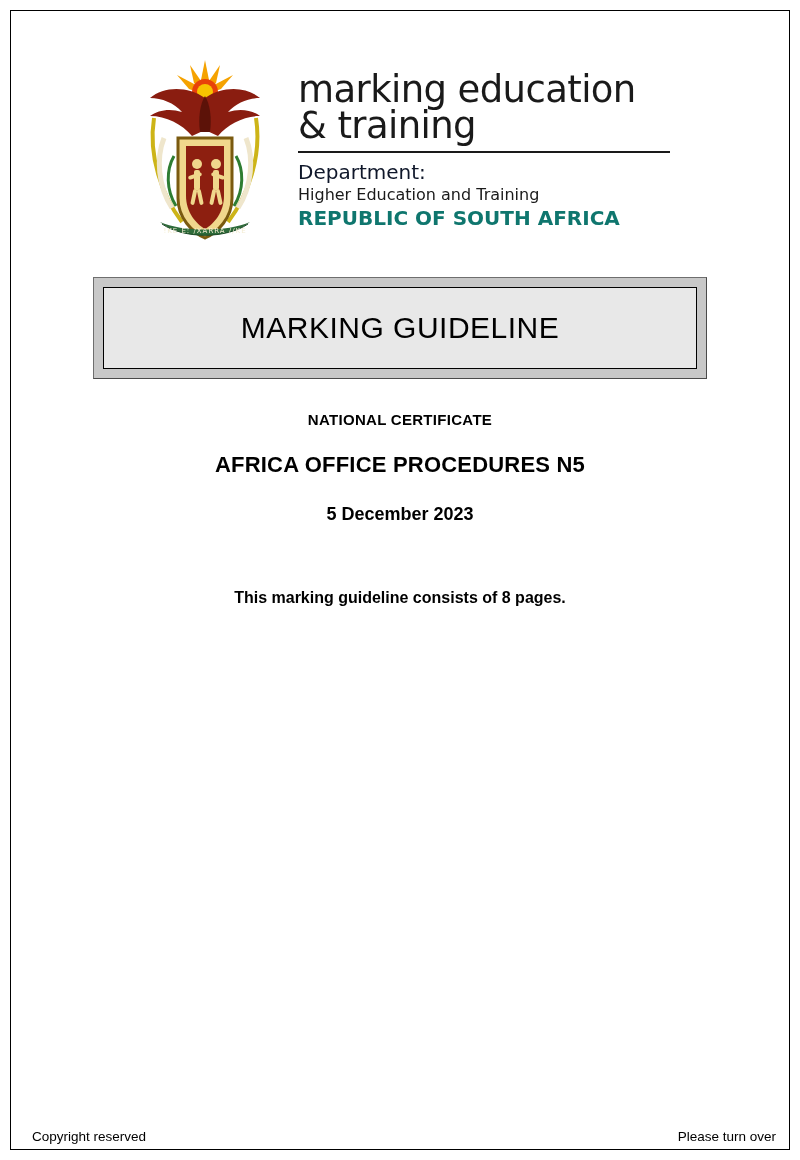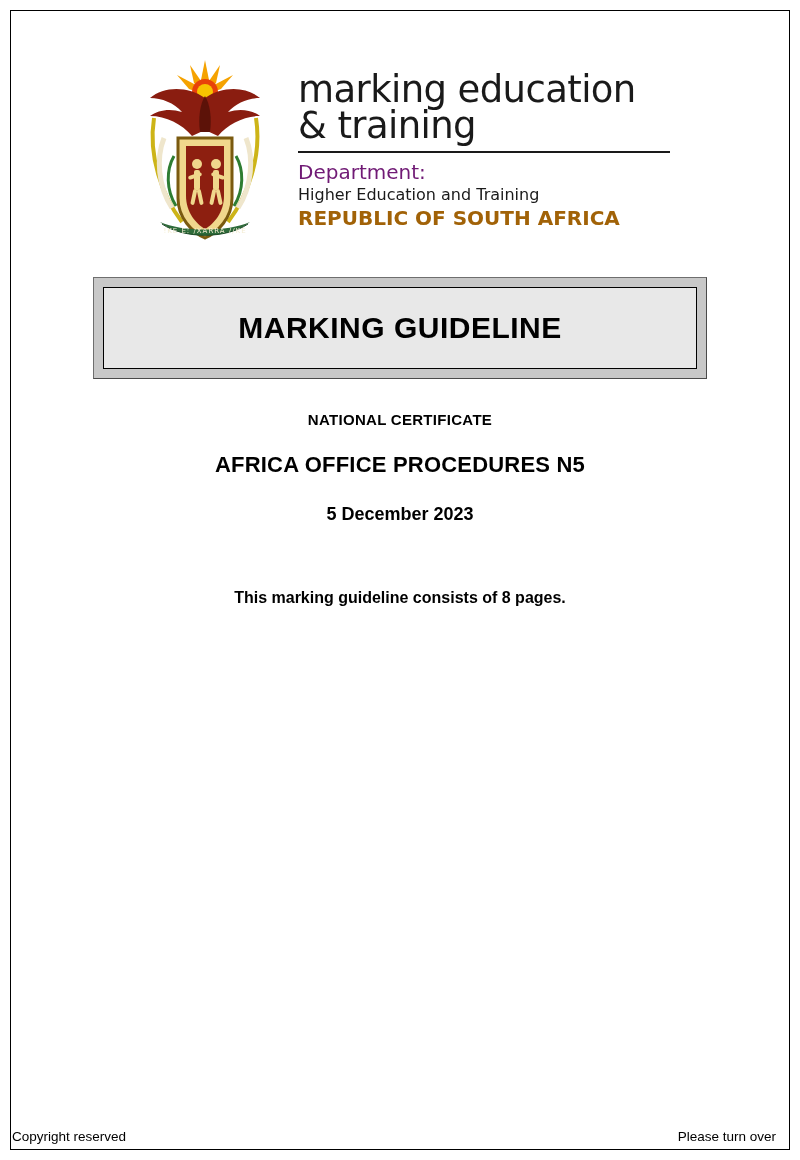--- a/index.html
+++ b/index.html
@@ -66,34 +66,34 @@
   }
   .dept-rule {
     border-bottom: 2px solid #1a1a1a;
     margin: 6px 0 7px 0;
     width: 100%;
   }
   .dept-sub1 {
     font-family: "DejaVu Sans", sans-serif;
     font-size: 20px;
     line-height: 1.25;
-    color: #701a75;
+    color: #0f172a;
   }
   .dept-sub2 {
     font-family: "DejaVu Sans", sans-serif;
     font-size: 16px;
     line-height: 1.25;
     color: #1a1a1a;
   }
   .dept-sub3 {
     font-family: "DejaVu Sans", sans-serif;
     font-size: 20px;
     font-weight: bold;
     line-height: 1.3;
-    color: #a16207;
+    color: #0f766e;
   }
 
   
   .title-plate-outer {
     margin: 26px auto 0 auto;
     width: 614px;
     height: 102px;
     background: #c8c8c8;
     border-top: 1.5px solid #6e6e6e;
     border-left: 1.5px solid #6e6e6e;
@@ -108,21 +108,21 @@
     inset: 9px;
     background: #e8e8e8;
     border: 1.5px solid #000000;
     box-sizing: border-box;
     display: flex;
     align-items: center;
     justify-content: center;
   }
   .title-plate-text {
     font-size: 30px;
-    font-weight: bold;
+    font-weight: normal;
     letter-spacing: 0.5px;
   }
 
   
   .cert-line {
     text-align: center;
     font-size: 15px;
     font-weight: bold;
     margin-top: 32px;
     letter-spacing: 0.3px;
@@ -143,21 +143,21 @@
   .pages-line {
     text-align: center;
     font-size: 16px;
     font-weight: bold;
     margin-top: 64px;
   }
 
   
   .footer {
     position: absolute;
-    left: 12px;
+    left: 32px;
     right: 24px;
     bottom: 16px;
     display: flex;
     justify-content: space-between;
     align-items: flex-end;
     font-size: 13.5px;
     z-index: 3;
   }
   .footer-left { text-align: left; }
   .footer-right { text-align: right; }

